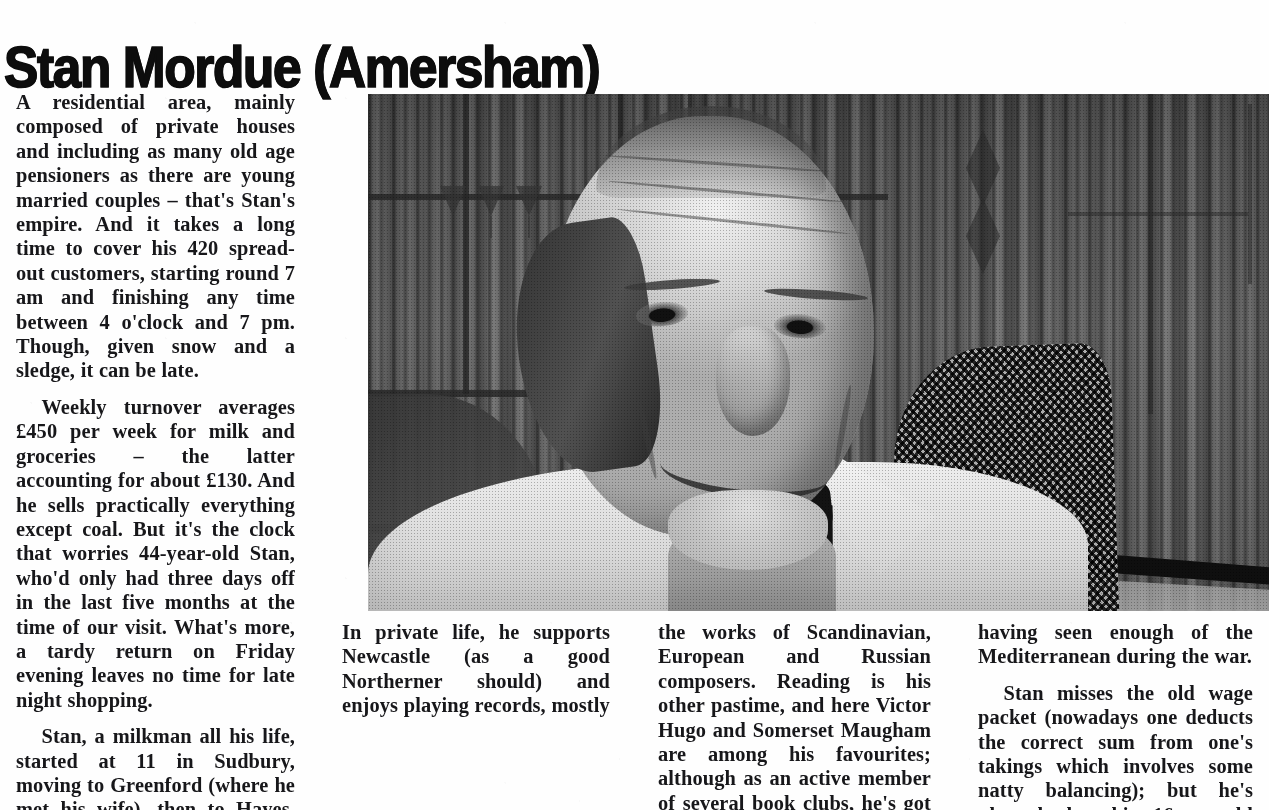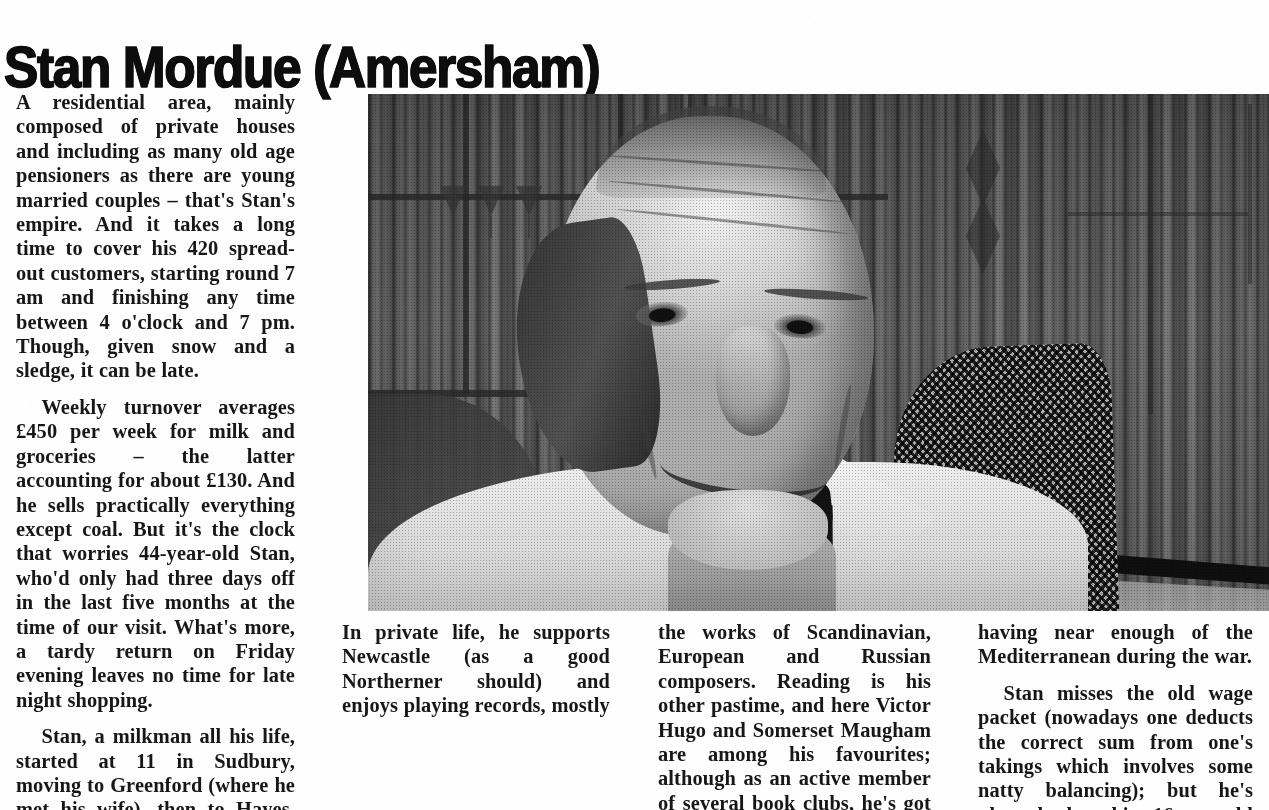--- a/index.html
+++ b/index.html
@@ -396,17 +396,17 @@
 
   <div class="col tail" id="col-2">
     <p>In private life, he supports Newcastle (as a good Northerner should) and enjoys playing records, mostly</p>
   </div>
 
   <div class="col tail" id="col-3">
     <p>the works of Scandinavian, European and Russian composers. Reading is his other pastime, and here Victor Hugo and Somerset Maugham are among his favourites; although as an active member of several book clubs, he's got several hundred volumes in his collection. As for holidays, he generally sticks to England</p>
   </div>
 
   <div class="col tail" id="col-4">
-    <p>having near enough of the Mediterranean during the war.</p>
+    <p>having seen enough of the Mediterranean during the war.</p>
     <p>Stan misses the old wage packet (nowadays one deducts the correct sum from one's takings which involves some natty balancing); but he's pleased that his 16-year-old son, another Stan, is already looking forward to becoming a salesman.</p>
   </div>
 
 </div>
 
 </body></html>

